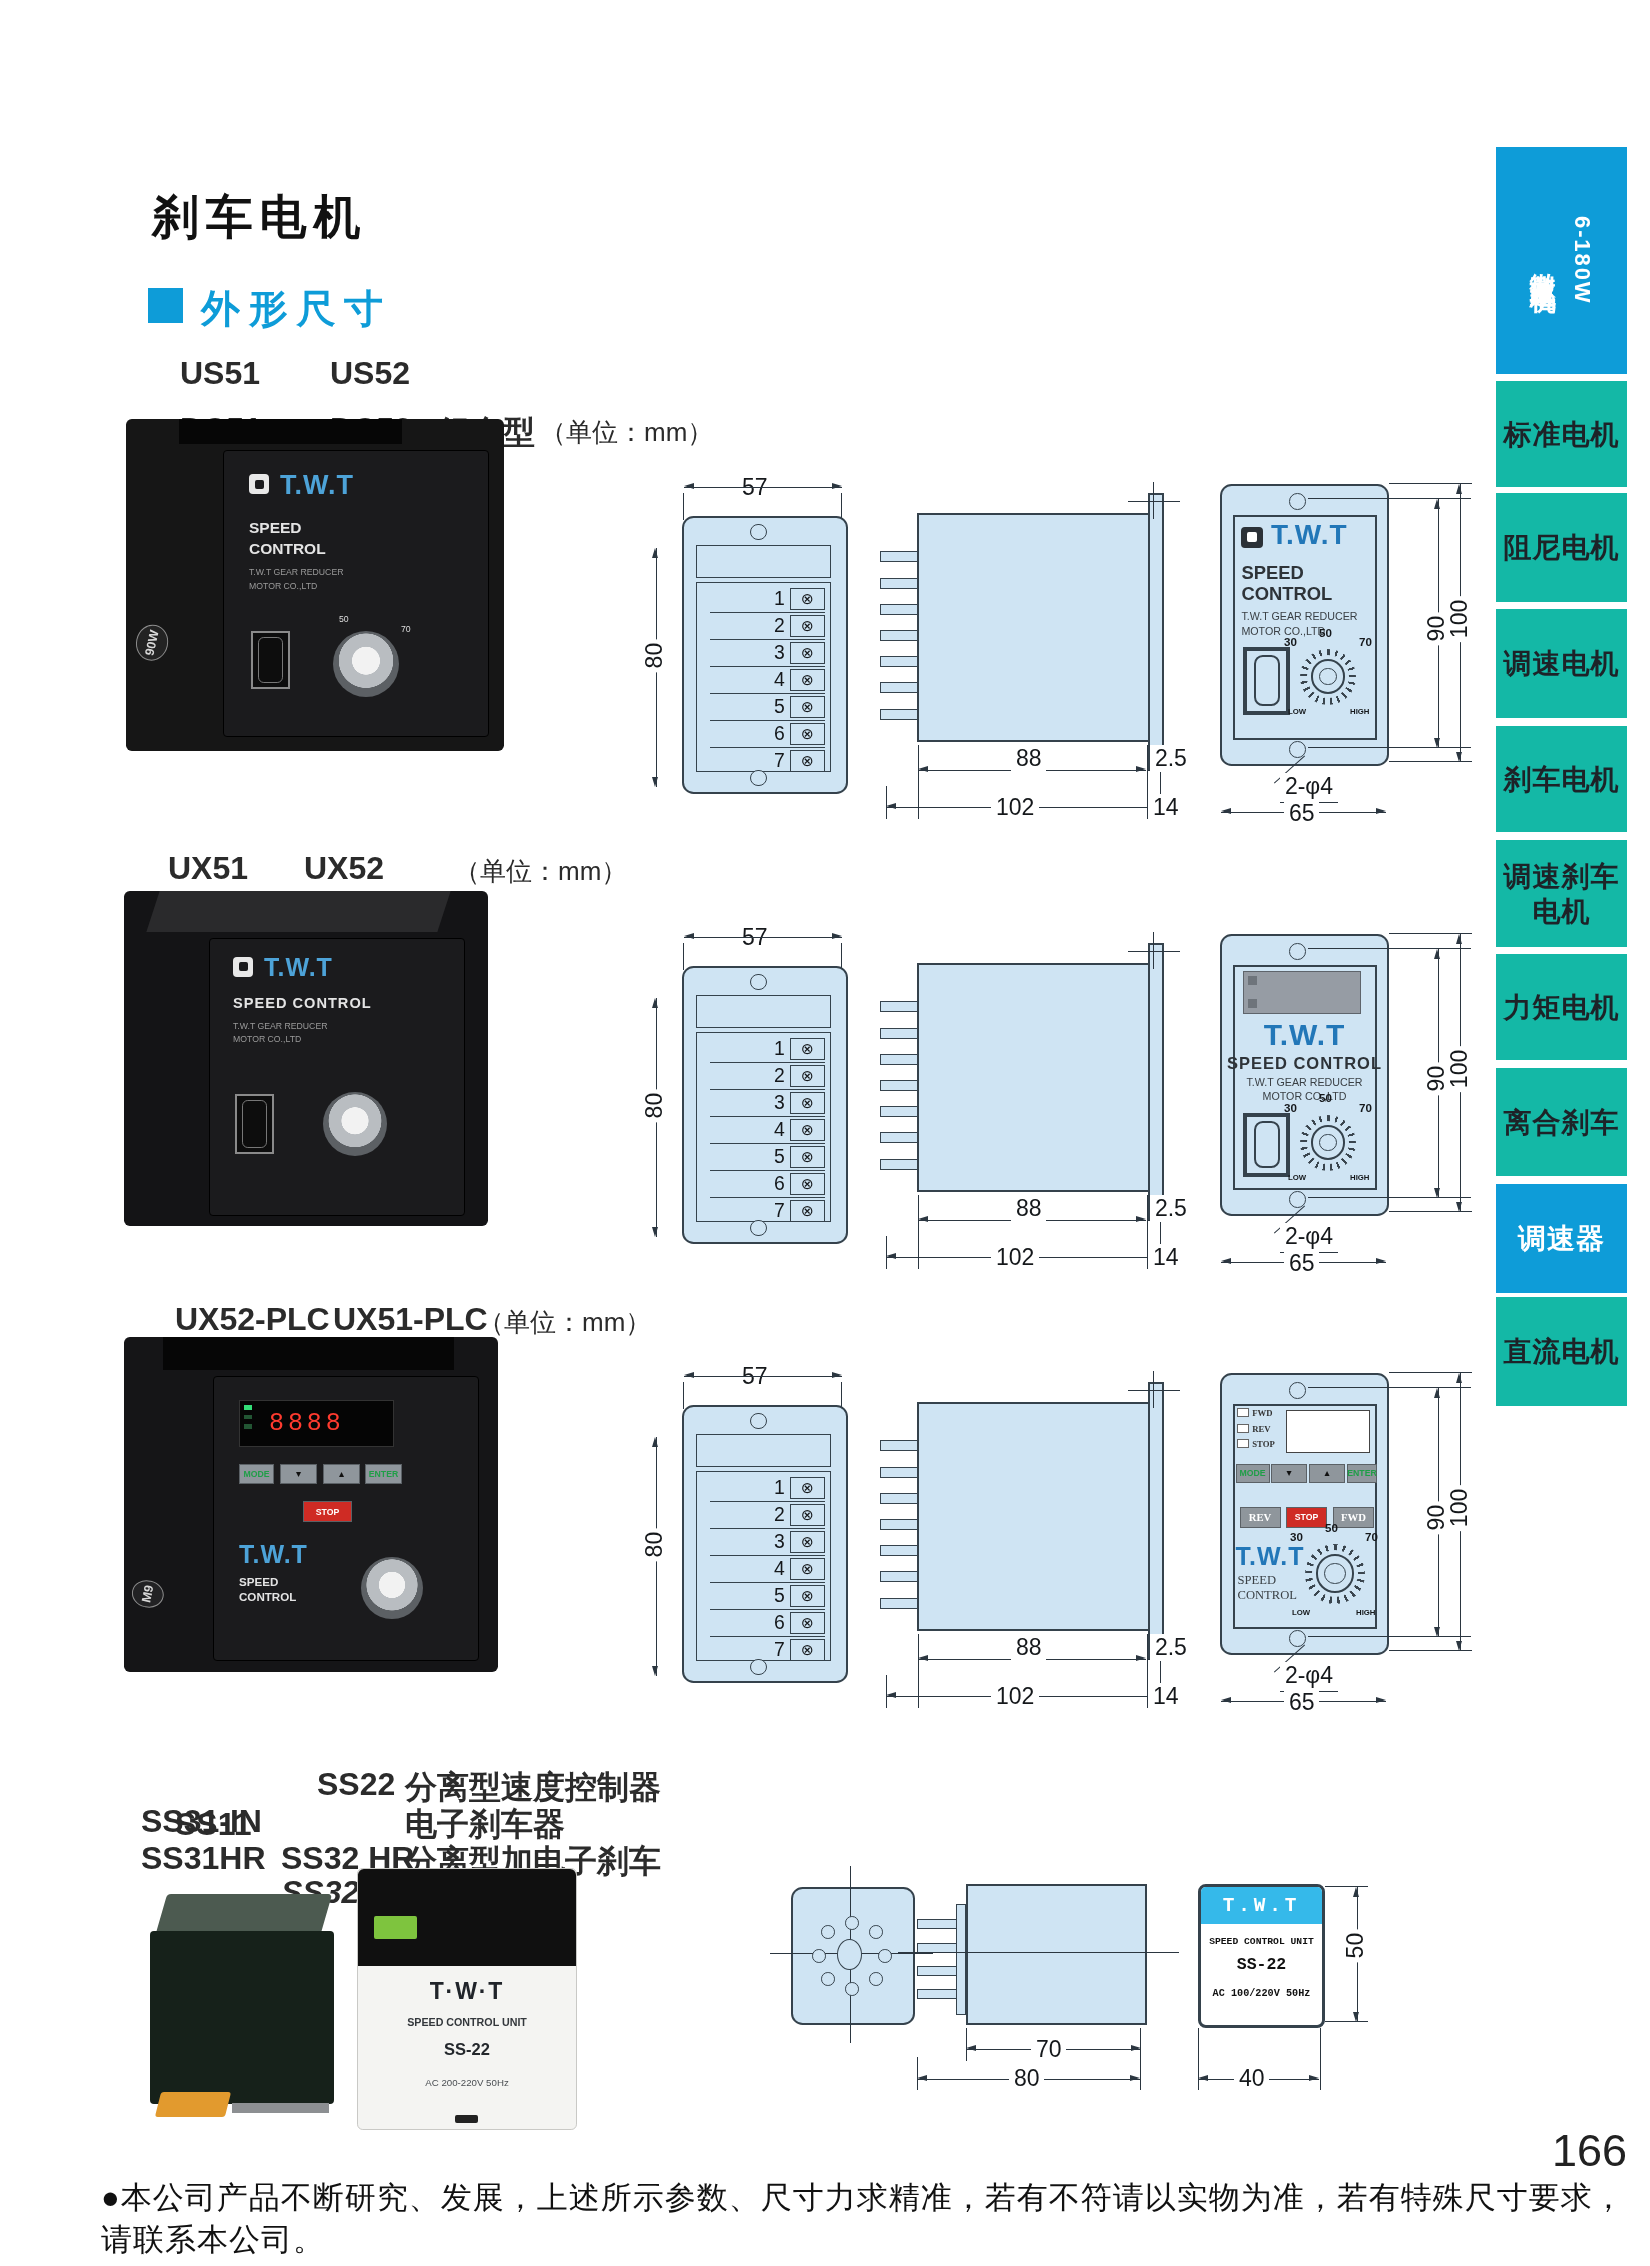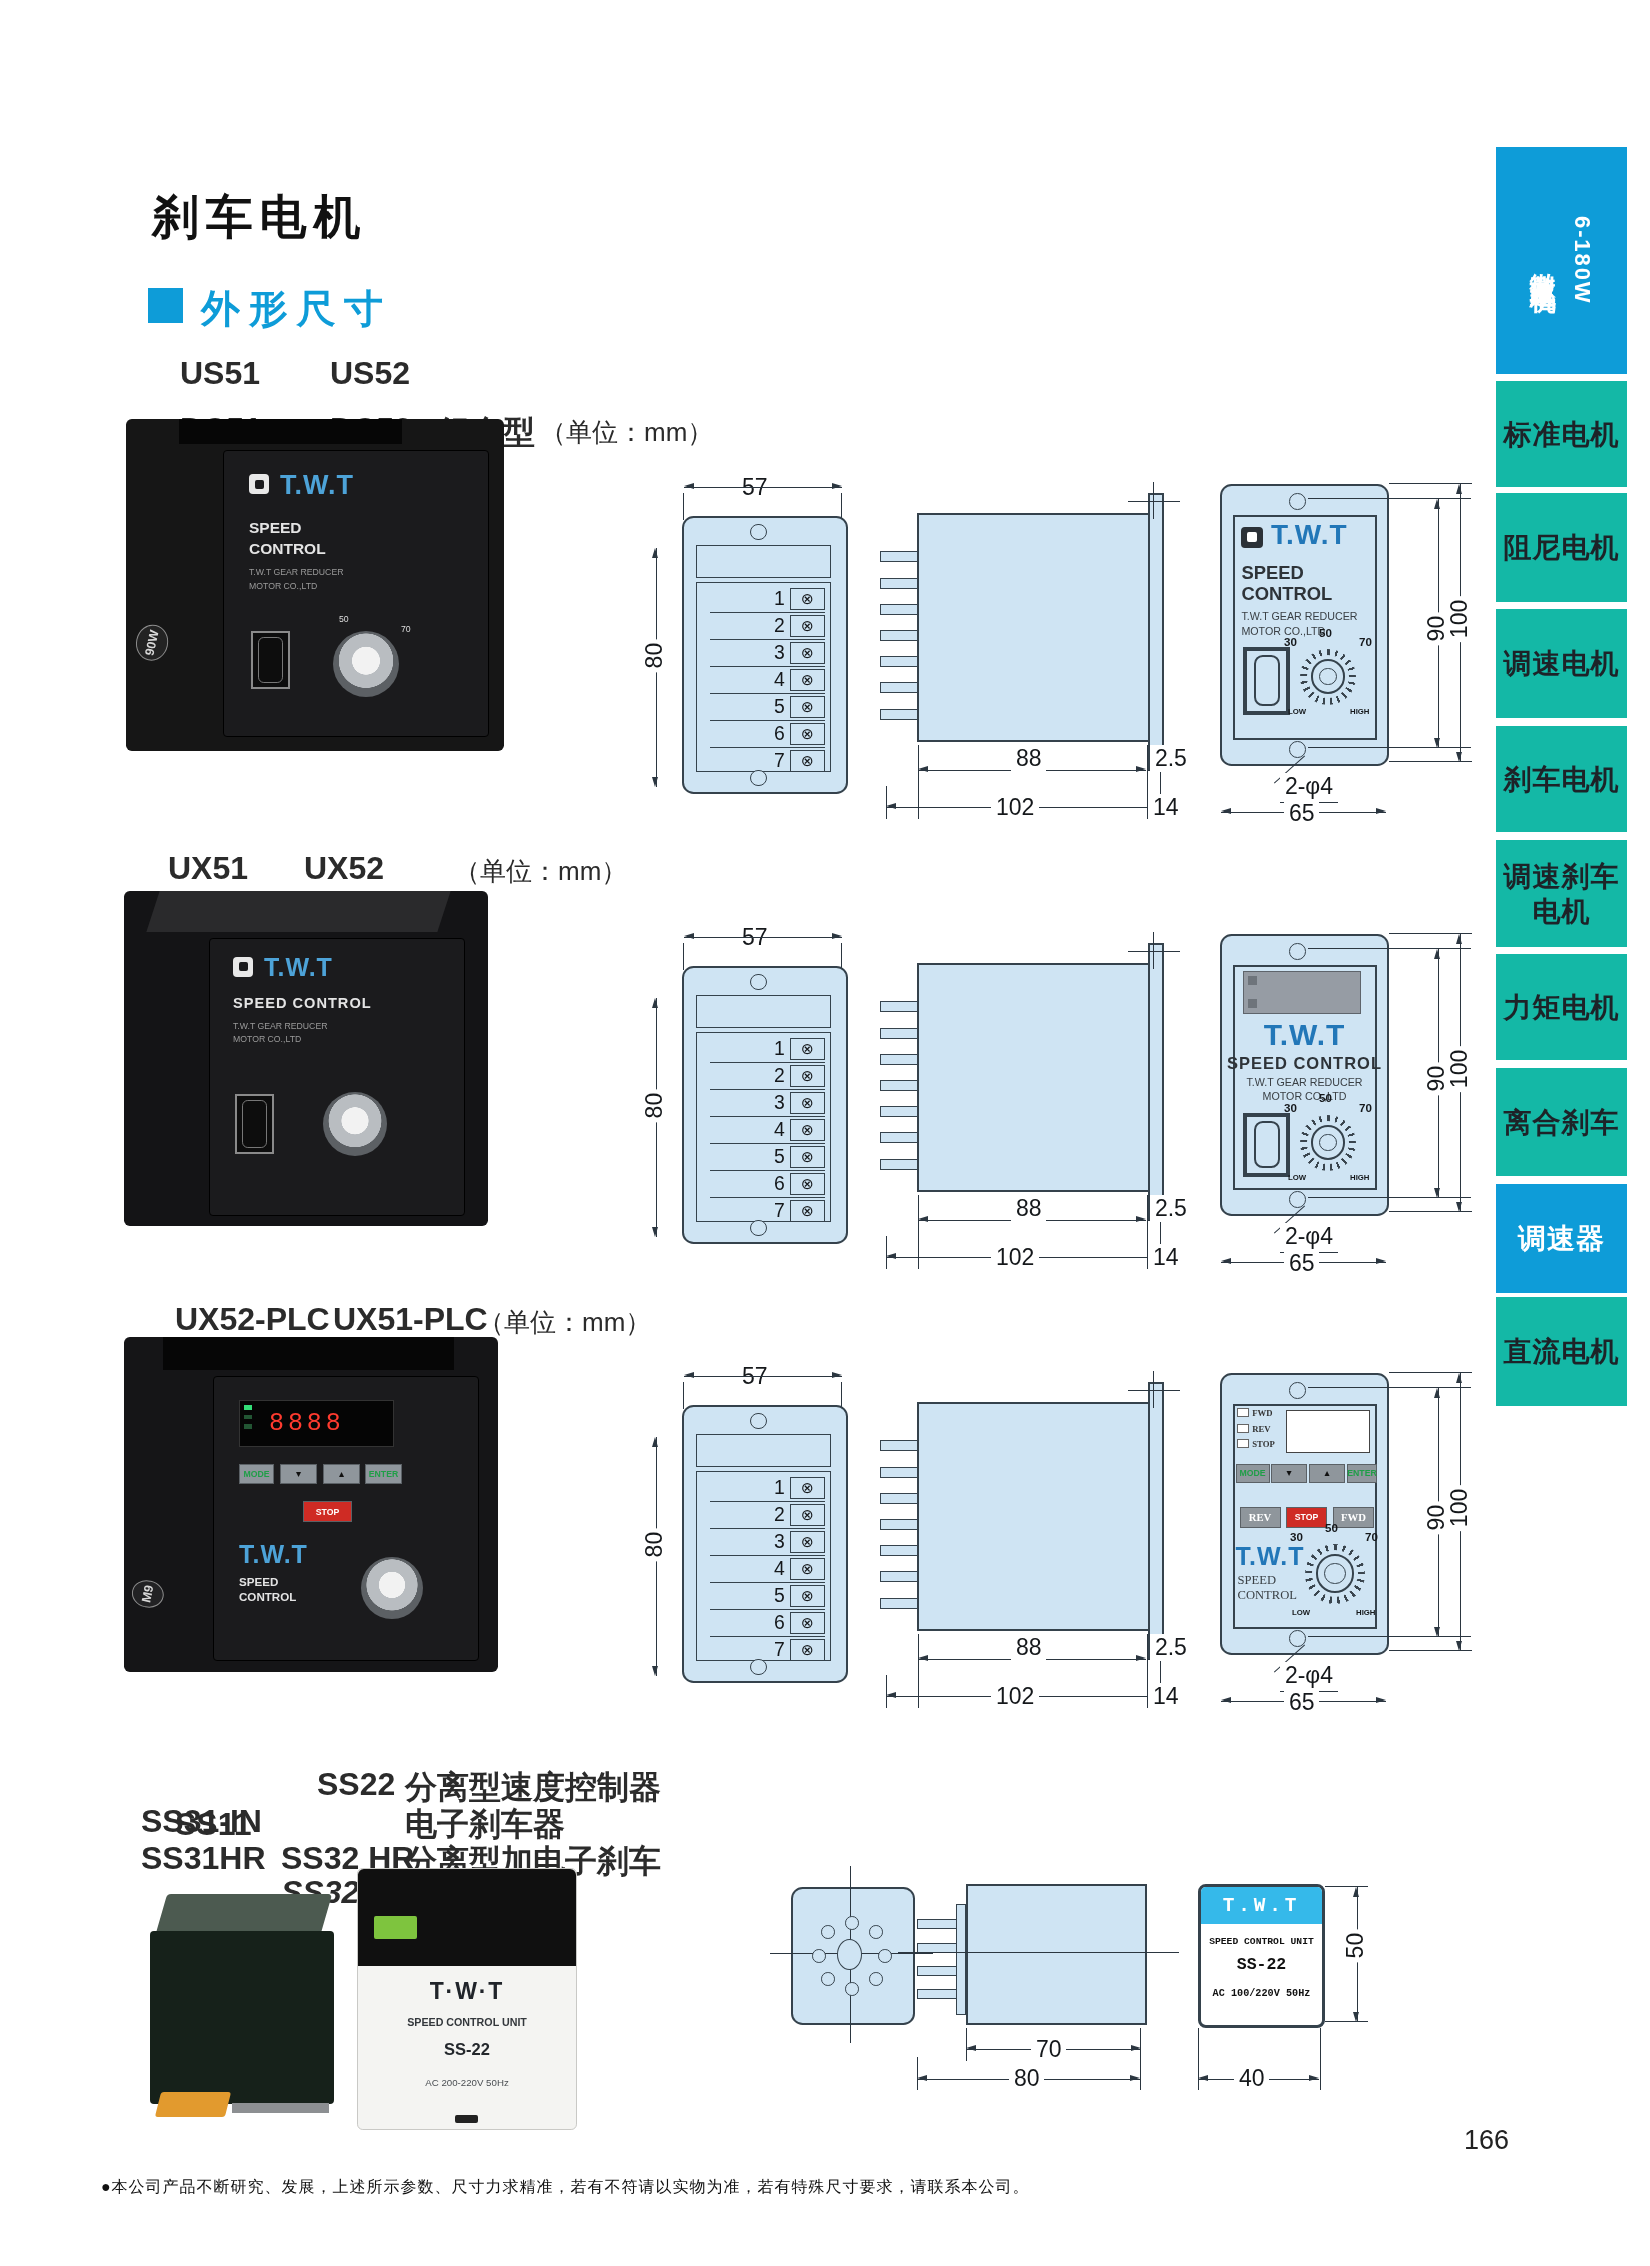--- a/index.html
+++ b/index.html
@@ -93,22 +93,22 @@
   .ph-g{position:absolute;color:#9a9a9a;font-size:8.7px;white-space:nowrap;}
   .ph-rocker{position:absolute;border:2.9px solid #8a8a8a;background:#0d0d0d;}
   .ph-rocker::after{content:"";position:absolute;inset:3.9px 4.9px;border:1.9px solid #777;border-radius:5.8px;}
   .ph-knob{position:absolute;border-radius:50%;background:radial-gradient(circle at 50% 45%, #f2f2f2 0 28%, #b9bdc1 29% 55%, #5c6064 56% 100%);}
   .badge{position:absolute;border:1.9px solid #8d8d8d;border-radius:50%;color:#d8d8d8;font-size:12.6px;font-weight:bold;
          padding:7.8px 3.9px;transform:rotate(-78deg);background:rgba(255,255,255,0.06);}
   .ph-sq{position:absolute;width:20.4px;height:20.4px;background:#e8e8e8;border-radius:3.9px;}
   .ph-sq::after{content:"";position:absolute;inset:5.8px;background:#1b1b1d;border-radius:1.9px;}
   .seg{font-family:"Liberation Mono",monospace;color:#ff3b2f;letter-spacing:3.9px;}
   
-  .footnote{position:absolute;left:101px;top:2177px;font-size:16px;color:#111;letter-spacing:1px;font-family:Liberation Mono, monospace;}
-  .pagenum{position:absolute;left:1464px;top:2125px;font-size:27px;color:#222;}
+  .footnote{position:absolute;left:101px;top:2177px;font-size:31px;color:#111;letter-spacing:1px;}
+  .pagenum{position:absolute;left:1552px;top:2125px;font-size:45px;color:#222;}
 </style>
 </head>
 <body>
 
 <div class="canvas">
 
 
   <div class="tab active tab-vert" style="top:147px;height:227px;">
     <span class="cjk">微型减速电机</span>
     <span class="sub">6-180W</span>

